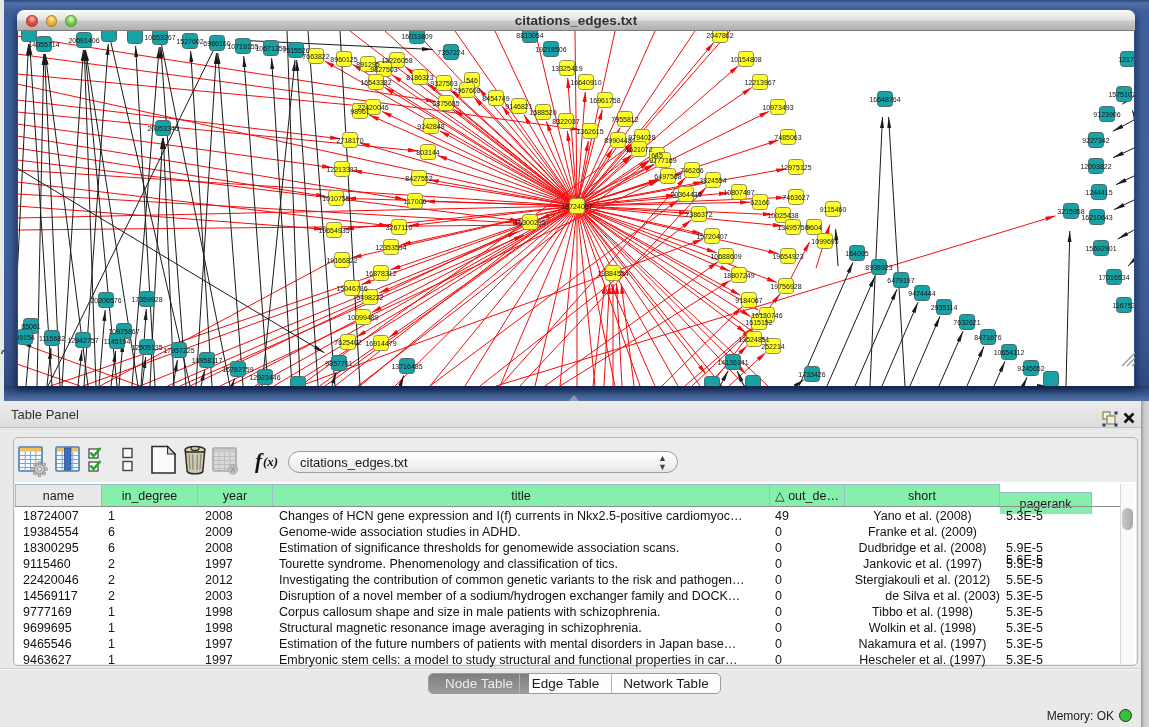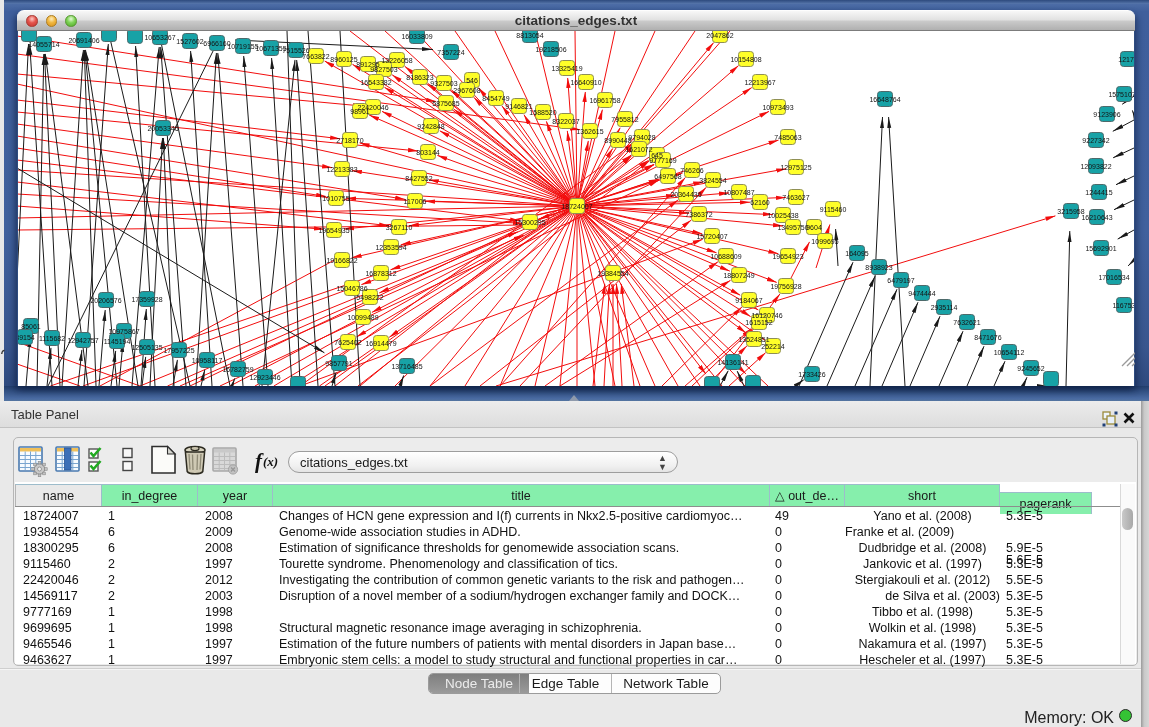--- a/index.html
+++ b/index.html
@@ -61,21 +61,21 @@
 
 #tabs { left:428px; top:673px; width:293px; height:21px; border:1px solid #9b9b9b; border-radius:5px; background:#fdfdfd; }
 #tabs .seg1 { position:absolute; left:0; top:0; width:100px; height:19px; border-radius:4px 0 0 4px;
   background:linear-gradient(180deg,#7f7f7f,#9a9a9a); color:#ececec; }
 #tabs div { font-size:13.5px; text-align:center; line-height:19px; color:#1a1a1a; }
 #tabs .seg2 { position:absolute; left:90px; top:0; width:92px; height:19px; border-left:1px solid #b5b5b5; }
 #tabs .seg3 { position:absolute; left:182px; top:0; width:109px; height:19px; border-left:1px solid #b5b5b5; }
 #tabline { left:0; top:669px; width:1141px; height:1px; background:#f5f5f5; }
 #tabline2 { left:0; top:668px; width:1141px; height:1px; background:#cfcfcf; }
 
-#mem { right:35px; top:709px; font-size:16px; color:#222;padding-left:25px; }
+#mem { right:35px; top:709px; font-size:12px; color:#222;padding-left:25px; }
 #memdot { left:1119px; top:709px; width:13px; height:13px; border-radius:50%; background:#35c335; border:1.5px solid #2a2a2a; }
 </style>
 </head>
 <body>
 <div id="page">
   <div id="blue" class="abs"></div>
   <div id="bluetop" class="abs"></div>
   <div id="blueband" class="abs"></div>
 
   <div id="win" class="abs">
@@ -664,21 +664,21 @@
   <div class="rowtxt" style="left:205px;top:508px;width:60px">2008</div>
   <div class="rowtxt" style="left:279px;top:508px;width:489px;overflow:hidden">Changes of HCN gene expression and I(f) currents in Nkx2.5-positive cardiomyoc…</div>
   <div class="rowtxt" style="left:775px;top:508px;width:60px">49</div>
   <div class="rowtxt" style="left:845px;top:508px;width:155px;text-align:center">Yano et al. (2008)</div>
   <div class="rowtxt" style="left:1006px;top:508px;width:80px">5.3E-5</div>
   <div class="rowtxt" style="left:23px;top:524px;width:80px">19384554</div>
   <div class="rowtxt" style="left:108px;top:524px;width:60px">6</div>
   <div class="rowtxt" style="left:205px;top:524px;width:60px">2009</div>
   <div class="rowtxt" style="left:279px;top:524px;width:489px;overflow:hidden">Genome-wide association studies in ADHD.</div>
   <div class="rowtxt" style="left:775px;top:524px;width:60px">0</div>
-  <div class="rowtxt" style="left:845px;top:524px;width:155px;text-align:left">Franke et al. (2009)</div>
+  <div class="rowtxt" style="left:845px;top:524px;width:155px;text-align:center">Franke et al. (2009)</div>
   <div class="rowtxt" style="left:1006px;top:552px;width:80px">5.6E-5</div>
   <div class="rowtxt" style="left:23px;top:540px;width:80px">18300295</div>
   <div class="rowtxt" style="left:108px;top:540px;width:60px">6</div>
   <div class="rowtxt" style="left:205px;top:540px;width:60px">2008</div>
   <div class="rowtxt" style="left:279px;top:540px;width:489px;overflow:hidden">Estimation of significance thresholds for genomewide association scans.</div>
   <div class="rowtxt" style="left:775px;top:540px;width:60px">0</div>
   <div class="rowtxt" style="left:845px;top:540px;width:155px;text-align:center">Dudbridge et al. (2008)</div>
   <div class="rowtxt" style="left:1006px;top:540px;width:80px">5.9E-5</div>
   <div class="rowtxt" style="left:23px;top:556px;width:80px">9115460</div>
   <div class="rowtxt" style="left:108px;top:556px;width:60px">2</div>
@@ -697,20 +697,21 @@
   <div class="rowtxt" style="left:23px;top:588px;width:80px">14569117</div>
   <div class="rowtxt" style="left:108px;top:588px;width:60px">2</div>
   <div class="rowtxt" style="left:205px;top:588px;width:60px">2003</div>
   <div class="rowtxt" style="left:279px;top:588px;width:489px;overflow:hidden">Disruption of a novel member of a sodium/hydrogen exchanger family and DOCK…</div>
   <div class="rowtxt" style="left:775px;top:588px;width:60px">0</div>
   <div class="rowtxt" style="left:845px;top:588px;width:155px;text-align:right">de Silva et al. (2003)</div>
   <div class="rowtxt" style="left:1006px;top:588px;width:80px">5.3E-5</div>
   <div class="rowtxt" style="left:23px;top:604px;width:80px">9777169</div>
   <div class="rowtxt" style="left:108px;top:604px;width:60px">1</div>
   <div class="rowtxt" style="left:205px;top:604px;width:60px">1998</div>
+  <div class="rowtxt" style="left:279px;top:604px;width:489px;overflow:hidden">Corpus callosum shape and size in male patients with schizophrenia.</div>
   <div class="rowtxt" style="left:775px;top:604px;width:60px">0</div>
   <div class="rowtxt" style="left:845px;top:604px;width:155px;text-align:center">Tibbo et al. (1998)</div>
   <div class="rowtxt" style="left:1006px;top:604px;width:80px">5.3E-5</div>
   <div class="rowtxt" style="left:23px;top:620px;width:80px">9699695</div>
   <div class="rowtxt" style="left:108px;top:620px;width:60px">1</div>
   <div class="rowtxt" style="left:205px;top:620px;width:60px">1998</div>
   <div class="rowtxt" style="left:279px;top:620px;width:489px;overflow:hidden">Structural magnetic resonance image averaging in schizophrenia.</div>
   <div class="rowtxt" style="left:775px;top:620px;width:60px">0</div>
   <div class="rowtxt" style="left:845px;top:620px;width:155px;text-align:center">Wolkin et al. (1998)</div>
   <div class="rowtxt" style="left:1006px;top:620px;width:80px">5.3E-5</div>

